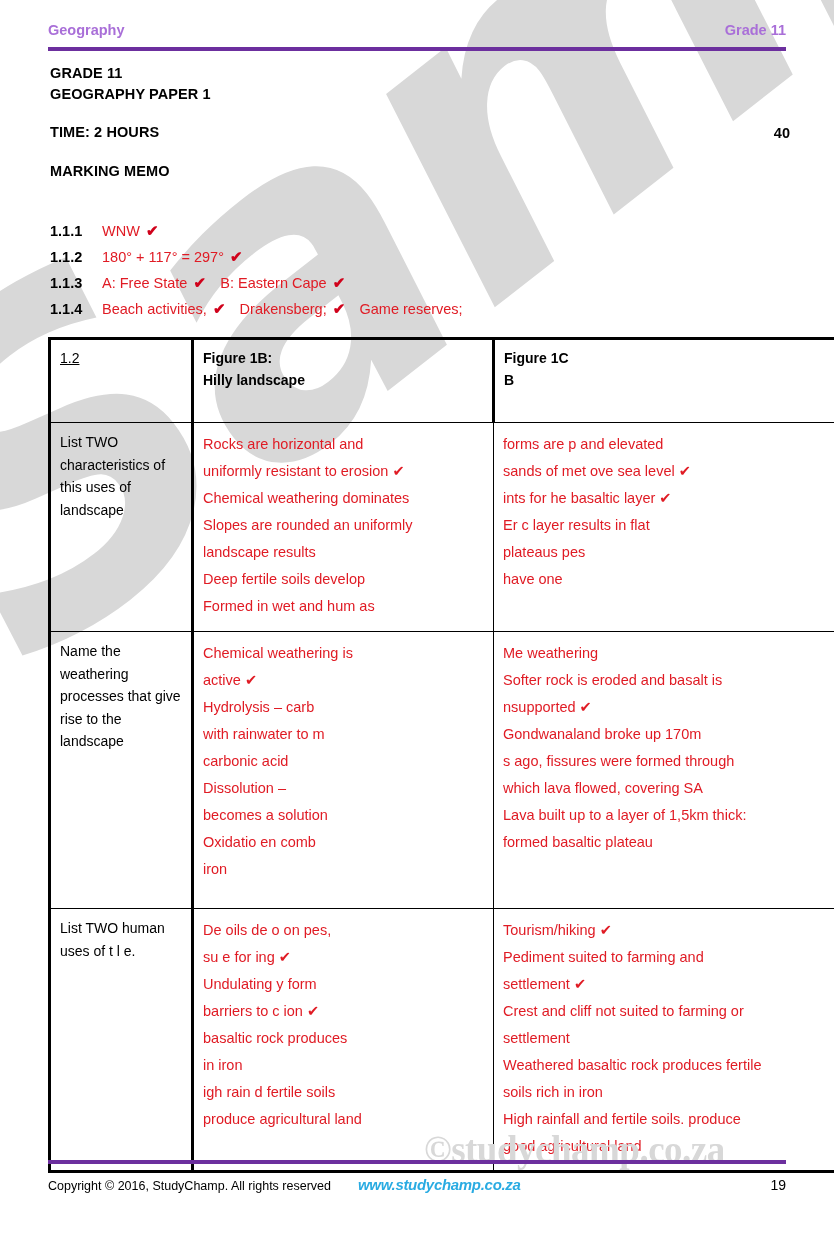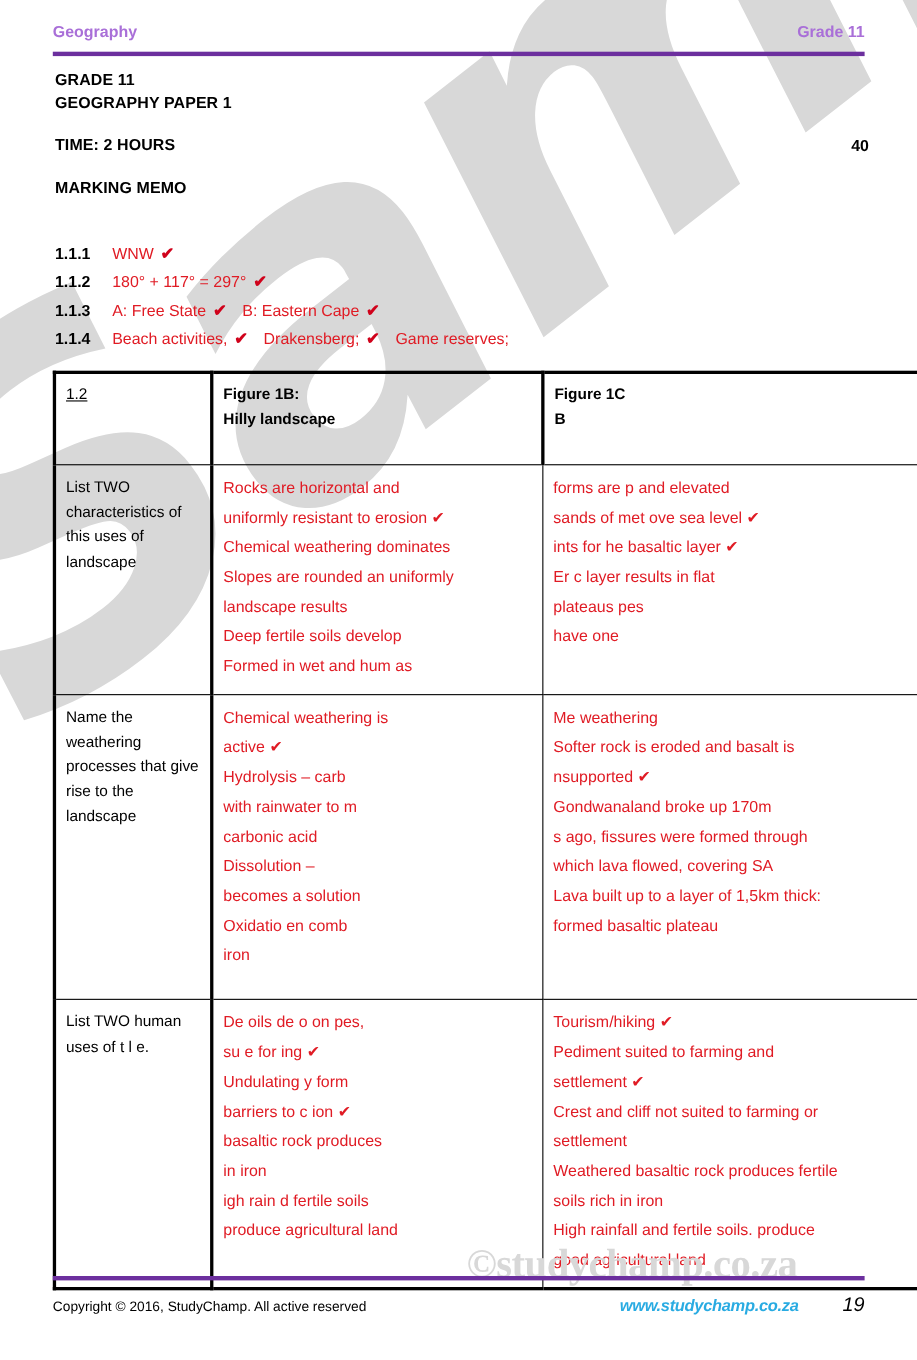--- a/index.html
+++ b/index.html
@@ -217,33 +217,33 @@
     left: 48px;
     top: 1176px;
     width: 738px;
     display: flex;
     align-items: baseline;
     font-size: 12.5px;
   }
   .ft-copy { flex: 0 0 auto; color: #000; }
   .ft-url {
     flex: 1 1 auto;
-    text-align: right;
+    text-align: left;
     color: #29abe2;
     font-weight: 700;
     font-size: 15px;
     font-style: italic;
     letter-spacing: -0.3px;
     padding-right: 40px;
+    padding-left: 27px;
   }
   .ft-page {
     flex: 0 0 auto;
-    font-size: 18px;
+    font-size: 14px;
     color: #000;
-    font-style: italic;
   }
 </style>
 </head>
 <body>
 
 <div class="page">
 
   <div class="wm-layer">
     <div class="wm-sample">Sample</div>
   </div>
@@ -396,19 +396,19 @@
                 <div>good agricultural land</div>
               </div>
           </td>
         </tr>
       </tbody>
     </table>
 
     <div class="wm-footer">©studychamp.co.za</div>
     <div class="ft-rule"></div>
     <div class="ft">
-      <span class="ft-copy">Copyright © 2016, StudyChamp. All active reserved</span>
+      <span class="ft-copy">Copyright © 2016, StudyChamp. All rights reserved</span>
       <span class="ft-url">www.studychamp.co.za</span>
       <span class="ft-page">19</span>
     </div>
 
   </div>
 </div>
 
 </body></html>

